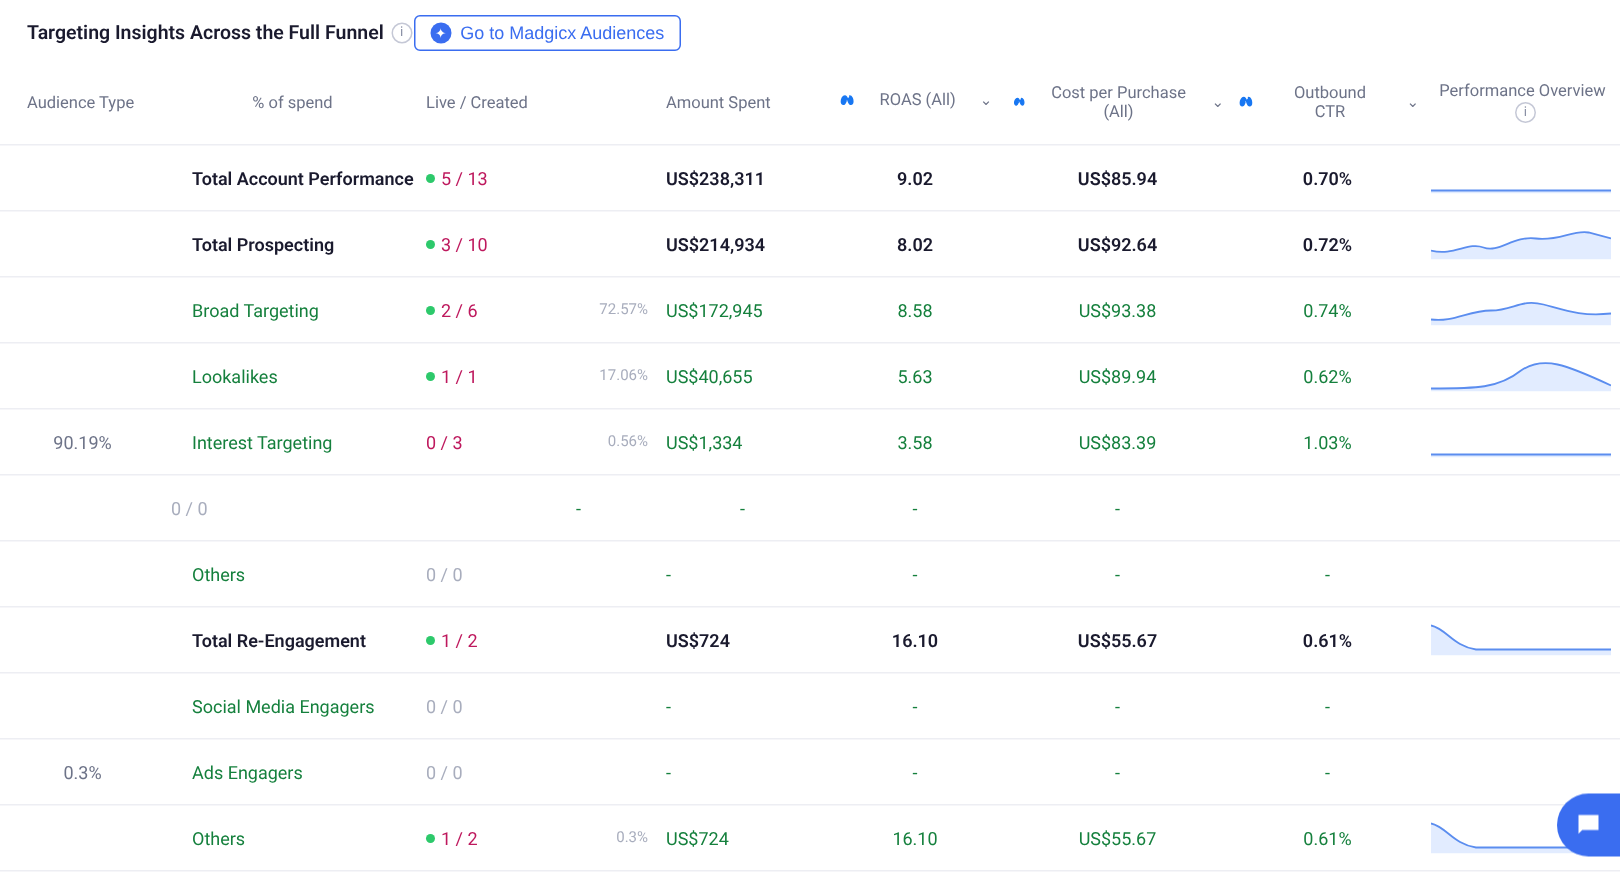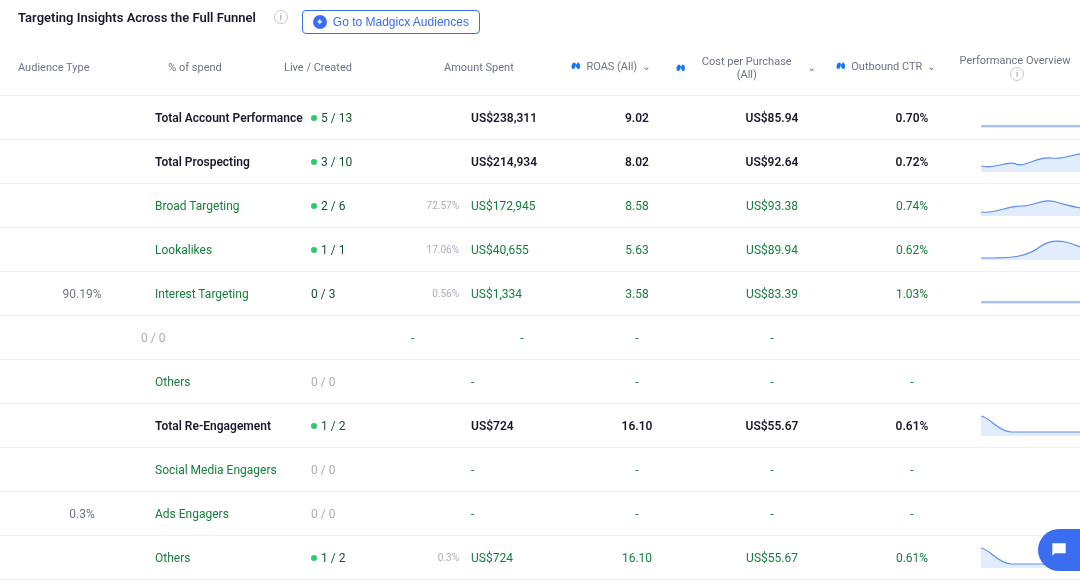--- a/index.html
+++ b/index.html
@@ -1,34 +1,34 @@
 <!DOCTYPE html>
 <html><head>
 <meta charset="utf-8">
 <style>
   * { box-sizing: border-box; margin: 0; padding: 0; }
   body { font-family: -apple-system, BlinkMacSystemFont, "Segoe UI", Roboto, sans-serif; background: #fff; color: #1a1a2e; font-size: 12px; width: 1080px; }
-  .header { display: flex; align-items: flex-start; padding: 10px 18px 6px; gap: 14px; }
+  .header { display: flex; align-items: center; padding: 10px 18px 6px; gap: 1px; }
   .title { font-weight: 600; font-size: 13px; color: #1a1a2e; }
   .info-icon { display: inline-flex; align-items: center; justify-content: center; width: 14px; height: 14px; border: 1px solid #c5c8d6; border-radius: 50%; font-size: 9px; color: #8a90a5; margin-left: 4px; cursor: default; }
   .btn-outline { border: 1px solid #3a6df0; color: #3a6df0; background: #fff; border-radius: 4px; padding: 4px 10px; font-size: 12px; display: inline-flex; align-items: center; gap: 6px; cursor: pointer; }
   .btn-icon { width: 14px; height: 14px; border-radius: 50%; background: #3a6df0; color: #fff; display: inline-flex; align-items: center; justify-content: center; font-size: 9px; }
   .table { width: 100%; }
-  .row { display: grid; grid-template-columns: 110px 170px 100px 60px 110px 120px 150px 130px 130px; align-items: center; border-bottom: 1px solid #edeef3; min-height: 32px; padding-left: 27px; }
+  .row { display: grid; grid-template-columns: 110px 170px 100px 60px 110px 120px 150px 130px 130px; align-items: center; border-bottom: 1px solid #edeef3; min-height: 32px; }
   .head-row { color: #6d7388; font-size: 11px; padding: 6px 0; }
   .cell { padding: 8px 4px; }
   .c-spend { text-align: center; color: #6d7388; }
   .c-audience { padding-left: 18px; }
-  .c-live { color: #14532d; }
+  .c-live { color: #be185d; }
   .c-live .dot { width: 6px; height: 6px; background: #2dc96b; border-radius: 50%; display: inline-block; margin-right: 4px; vertical-align: middle; }
   .c-pct { font-size: 10px; color: #a8adbd; text-align: right; padding-right: 8px; }
   .c-center { text-align: center; }
   .bold { font-weight: 600; color: #1a1a2e; }
   .muted { color: #15803d; }
-  .head-metric { display: inline-flex; align-items: center; gap: 5px; cursor: pointer; }
+  .head-metric { display: inline-flex; align-items: center; gap: 16px; cursor: pointer; }
   .meta-icon { width: 12px; height: 12px; }
   .chevron { font-size: 10px; color: #6d7388; }
   .spark { width: 120px; height: 24px; }
   .float-btn { position: fixed; right: 0; bottom: 14px; width: 42px; height: 42px; background: #3a6df0; border-radius: 50% 0 0 50%; display:flex; align-items:center; justify-content:center; }
 </style>
 </head>
 <body>
 
 <div class="header">
   <span class="title">Targeting Insights Across the Full Funnel</span>

